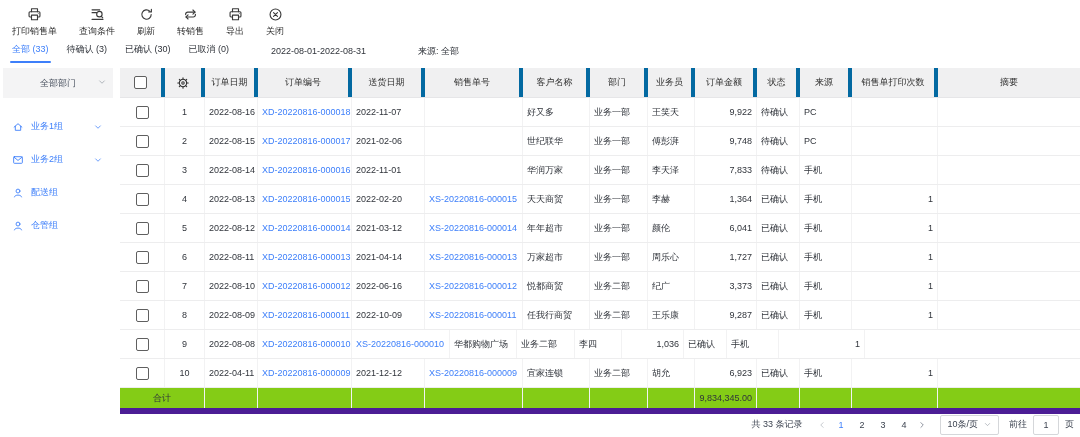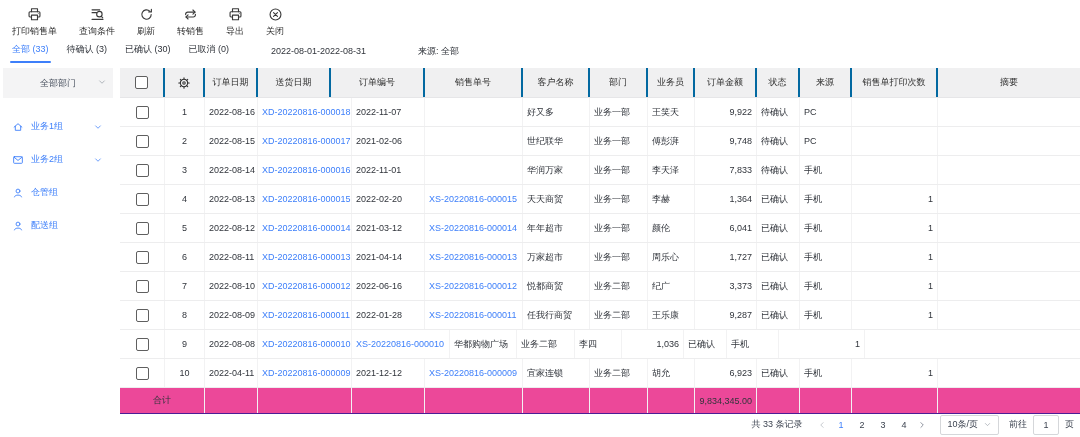--- a/index.html
+++ b/index.html
@@ -27,31 +27,31 @@
   .dept-select{height:30px;margin-left:3px;background:#f4f4f5;display:flex;align-items:center;justify-content:center;position:relative;color:#4a5260;cursor:pointer;}
   .dept-select .chev{position:absolute;right:6px;top:9px;color:#9aa0a8;display:flex;}
   .side-list{margin-top:12px;}
   .side-item{height:33px;display:flex;align-items:center;padding:0 10px 0 12px;color:var(--accent);cursor:pointer;}
   .side-item .sicon{margin-right:7px;display:flex;}
   .side-item .schev{margin-left:auto;display:flex;}
 
   
   .grid{flex:1;margin-left:7px;display:flex;flex-direction:column;}
   .gh{display:flex;height:30px;background:#f0f0f1;border-bottom:1px solid #e6e6e8;}
-  .gh .cell{display:flex;align-items:center;justify-content:center;border-right:2px solid #0369a1;color:#2f2f2f;white-space:nowrap;overflow:hidden;}
+  .gh .cell{display:flex;align-items:center;justify-content:center;border-right:4px solid #0369a1;color:#2f2f2f;white-space:nowrap;overflow:hidden;}
   .gh .cell:last-child{border-right:none;font-family:Liberation Mono, monospace;}
   .gr{display:flex;height:29px;border-bottom:1px solid #ededee;background:#fff;}
   .gr .cell{display:flex;align-items:center;border-right:1px solid #f2f2f3;padding:0 4px;white-space:nowrap;overflow:hidden;}
   .gr .cell:last-child{border-right:none;}
   .cell.a-center{justify-content:center;}
   .cell.a-right{justify-content:flex-end;}
   .link{color:var(--accent);cursor:pointer;}
   .checkbox{width:13px;height:13px;border:1.5px solid #5f5f5f;border-radius:2px;background:#fff;cursor:pointer;flex:none;}
   .gear{display:flex;color:#2f2f2f;cursor:pointer;}
-  .total-row{display:flex;height:26px;border-bottom:1px solid #4c1d95;background:#ec4899;}
+  .total-row{display:flex;height:26px;border-bottom:6px solid #4c1d95;background:#84cc16;}
   .total-row .cell{display:flex;align-items:center;border-right:1px solid #f2f2f3;padding:0 4px;white-space:nowrap;}
   .total-row .cell:last-child{border-right:none;}
 
   
   .pagination{height:21px;display:flex;align-items:center;justify-content:flex-end;padding-right:6px;color:#3c4350;}
   .pg-total{margin-right:12px;}
   .pg-arrow{width:16px;display:flex;justify-content:center;color:#b3b8bf;cursor:pointer;}
   .pg-arrow.next{color:#6b7280;}
   .pg-num{min-width:17px;text-align:center;margin:0 2px;cursor:pointer;}
   .pg-num.current{color:var(--accent);}
@@ -179,51 +179,51 @@
             </svg>
           </span>
         </div>
         <div class="side-item">
           <span class="sicon">
             <svg width="12" height="12" viewBox="0 0 16 16" fill="none" stroke="currentColor" stroke-width="1.2" stroke-linecap="round" stroke-linejoin="round">
               <circle cx="8" cy="5.4" r="2.6"></circle>
               <path d="M3.2 13.2c.6-3.4 9-3.4 9.6 0"></path>
             </svg>
           </span>
-          <span>仓管组</span>
+          <span>配送组</span>
         </div>
         <div class="side-item">
           <span class="sicon">
             <svg width="12" height="12" viewBox="0 0 16 16" fill="none" stroke="currentColor" stroke-width="1.2" stroke-linecap="round" stroke-linejoin="round">
               <circle cx="8" cy="5.4" r="2.6"></circle>
               <path d="M3.2 13.2c.6-3.4 9-3.4 9.6 0"></path>
             </svg>
           </span>
-          <span>配送组</span>
+          <span>仓管组</span>
         </div>
       </div>
   </div>
 
   <div class="grid">
     <div class="gh">
         <div class="cell" style="width: 45px; flex: 0 0 auto;">
           <span class="checkbox"></span>
         </div>
         <div class="cell" style="width: 40px; flex: 0 0 auto;">
           <span class="gear">
             <svg width="14" height="14" viewBox="0 0 16 16" fill="none" stroke="currentColor" stroke-width="1.2" stroke-linecap="round" stroke-linejoin="round">
               <circle cx="8" cy="8" r="4.2"></circle>
               <circle cx="8" cy="8" r="1.4"></circle>
               <path d="M12.4 8h1.6M8 12.4V14M3.6 8H2M8 3.6V2M11.11 11.11l1.13 1.13M4.89 11.11l-1.13 1.13M4.89 4.89 3.76 3.76M11.11 4.89l1.13-1.13"></path>
             </svg>
           </span>
         </div>
         <div class="cell" style="width: 53px; flex: 0 0 auto;">订单日期</div>
+        <div class="cell" style="width: 94px; flex: 0 0 auto;">订单编号</div>
         <div class="cell" style="width: 73px; flex: 0 0 auto;">送货日期</div>
-        <div class="cell" style="width: 94px; flex: 0 0 auto;">订单编号</div>
         <div class="cell" style="width: 98px; flex: 0 0 auto;">销售单号</div>
         <div class="cell" style="width: 67px; flex: 0 0 auto;">客户名称</div>
         <div class="cell" style="width: 58px; flex: 0 0 auto;">部门</div>
         <div class="cell" style="width: 47px; flex: 0 0 auto;">业务员</div>
         <div class="cell" style="width: 62px; flex: 0 0 auto;">订单金额</div>
         <div class="cell" style="width: 43px; flex: 0 0 auto;">状态</div>
         <div class="cell" style="width: 52px; flex: 0 0 auto;">来源</div>
         <div class="cell" style="width: 86px; flex: 0 0 auto; text-align: right;">销售单打印次数</div>
         <div class="cell" style="flex: 1 1 0%;">摘要</div>
       </div>
@@ -378,21 +378,21 @@
         </div>
         <div class="gr">
           <div class="cell a-center" style="width: 45px; flex: 0 0 auto;">
             <span class="checkbox"></span>
           </div>
           <div class="cell a-center" style="width: 40px; flex: 0 0 auto;">8</div>
           <div class="cell" style="width: 53px; flex: 0 0 auto;">2022-08-09</div>
           <div class="cell" style="width: 94px; flex: 0 0 auto;">
             <span class="link">XD-20220816-000011</span>
           </div>
-          <div class="cell" style="width: 73px; flex: 0 0 auto;">2022-01-28</div>
+          <div class="cell" style="width: 73px; flex: 0 0 auto;">2022-10-09</div>
           <div class="cell" style="width: 98px; flex: 0 0 auto;">
             <span class="link">XS-20220816-000011</span>
           </div>
           <div class="cell" style="width: 67px; flex: 0 0 auto;">任我行商贸</div>
           <div class="cell" style="width: 58px; flex: 0 0 auto;">业务二部</div>
           <div class="cell" style="width: 47px; flex: 0 0 auto;">王乐康</div>
           <div class="cell a-right" style="width: 62px; flex: 0 0 auto;">9,287</div>
           <div class="cell" style="width: 43px; flex: 0 0 auto;">已确认</div>
           <div class="cell" style="width: 52px; flex: 0 0 auto;">手机</div>
           <div class="cell a-right" style="width: 86px; flex: 0 0 auto;">1</div>

